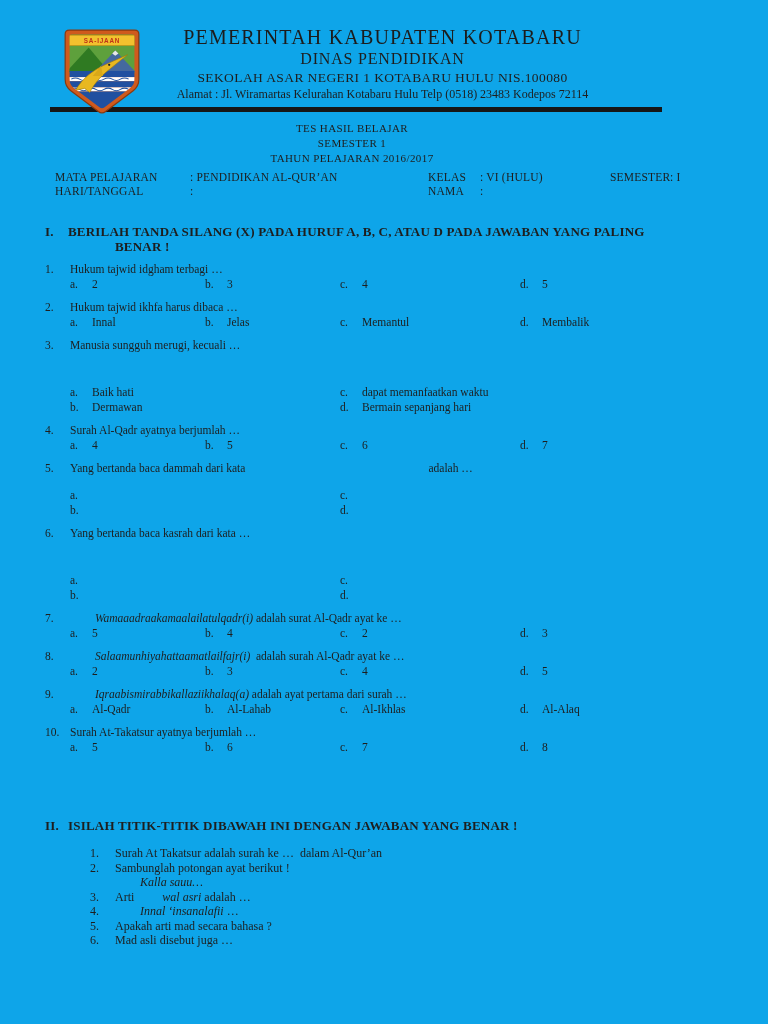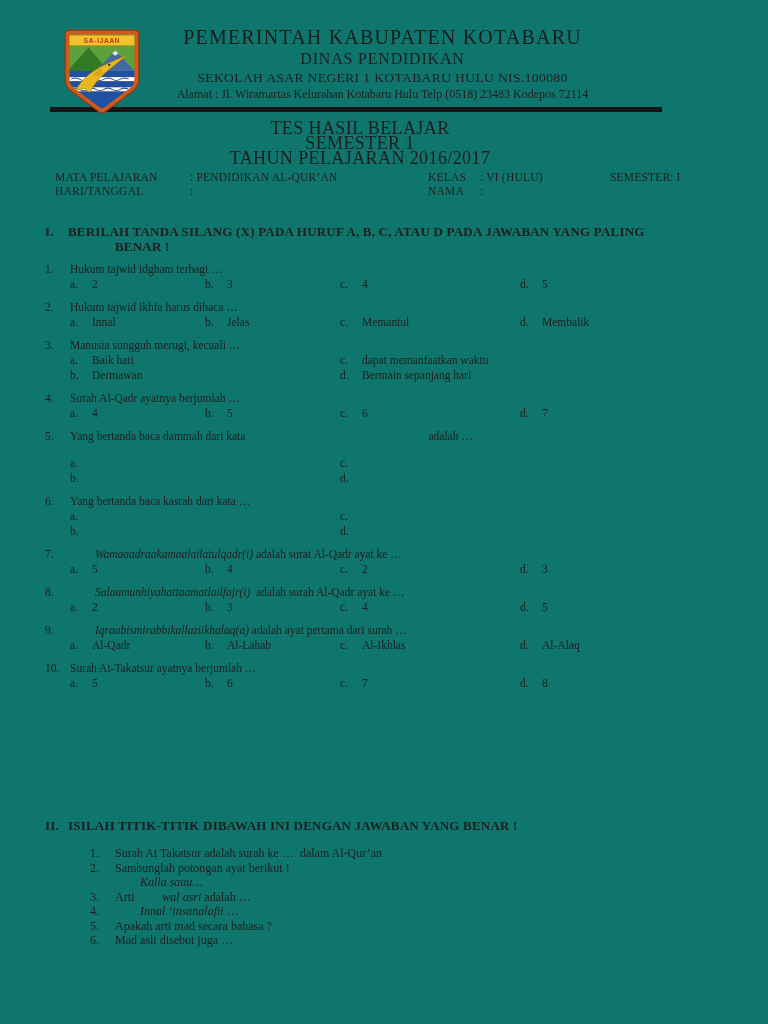--- a/index.html
+++ b/index.html
@@ -1,52 +1,52 @@
 <!DOCTYPE html>
 <html><head>
 <meta charset="utf-8">
 <style>
   html,body { margin:0; padding:0; background:#ffffff; }
   .page {
-    position:relative; width:768px; height:1024px; background:#0f766e;
+    position:relative; width:768px; height:1024px; background:#0ea5e9;
     font-family:"Liberation Serif","DejaVu Serif",serif; color:#1e1e1e;
     overflow:hidden;
   }
   
   .letterhead { position:absolute; top:26px; left:45px; right:48px; }
   .logo { position:absolute; left:17px; top:1px; width:80px; height:88px; }
   .lh-text { text-align:center; }
   .lh-gov   { font-size:20px; letter-spacing:1.2px; color:#1c1c1c; }
   .lh-dept  { font-size:16px; letter-spacing:0.8px; margin-top:1px; }
   .lh-school{ font-size:13.5px; letter-spacing:0.4px; margin-top:2px; }
   .lh-addr  { font-size:12px; margin-top:1px; }
   .rule { margin-top:5px; margin-left:5px; width:612px; height:5px; background:#161616; }
   
-  .title-block { position:absolute; top:121px; left:8px; width:704px; text-align:center;
-                 font-size:18px; line-height:15px; letter-spacing:0.4px; }
+  .title-block { position:absolute; top:121px; left:0; width:704px; text-align:center;
+                 font-size:11px; line-height:15px; letter-spacing:0.4px; }
   
   .info { position:absolute; top:171px; left:55px; font-size:11.5px; line-height:13.5px;
           display:grid; grid-template-columns:135px 238px 52px 130px 60px auto; letter-spacing:0.2px; }
   .info > div { white-space:pre; }
   
   .sec-heading { display:flex; font-weight:bold; font-size:13px; line-height:15px; letter-spacing:0.2px; }
   .sec-num { width:23px; flex:none; }
   .sec1 { position:absolute; top:224px; left:45px; right:40px; }
   .sec1 .l2 { padding-left:47px; }
   
   .questions { position:absolute; top:262px; left:45px; right:40px; }
   .question { display:flex; margin-bottom:8px; font-size:11.5px; line-height:15px; }
   .q-num  { width:25px; flex:none; }
   .q-body { flex:1; min-width:0; }
   .q-text { white-space:pre-wrap; }
   .q-gap  { display:inline-block; width:183px; }
   .it { font-style:italic;margin-left:25px; }
   .q-options.inline4 { display:grid; grid-template-columns:135px 135px 180px 1fr; }
   .q-options.twocol  { display:grid; grid-template-columns:270px 1fr;
-                       grid-auto-flow:column; grid-template-rows:auto auto; }
+                       grid-auto-flow:column; grid-template-rows:auto auto;margin-top:32px; }
   .q-options.spaced  { margin-top:12px; }
   .opt-label { display:inline-block; min-width:22px; }
   
   .sec2 { position:absolute; top:818px; left:45px; right:40px;align-items:center; }
   .items { position:absolute; top:846px; left:90px; right:40px; font-size:12px; line-height:14.5px; }
   .item { display:flex; }
   .item-num { width:25px; flex:none; }
   .item-lines { flex:1; }
   .item-lines .line { white-space:pre-wrap; }
 </style>

